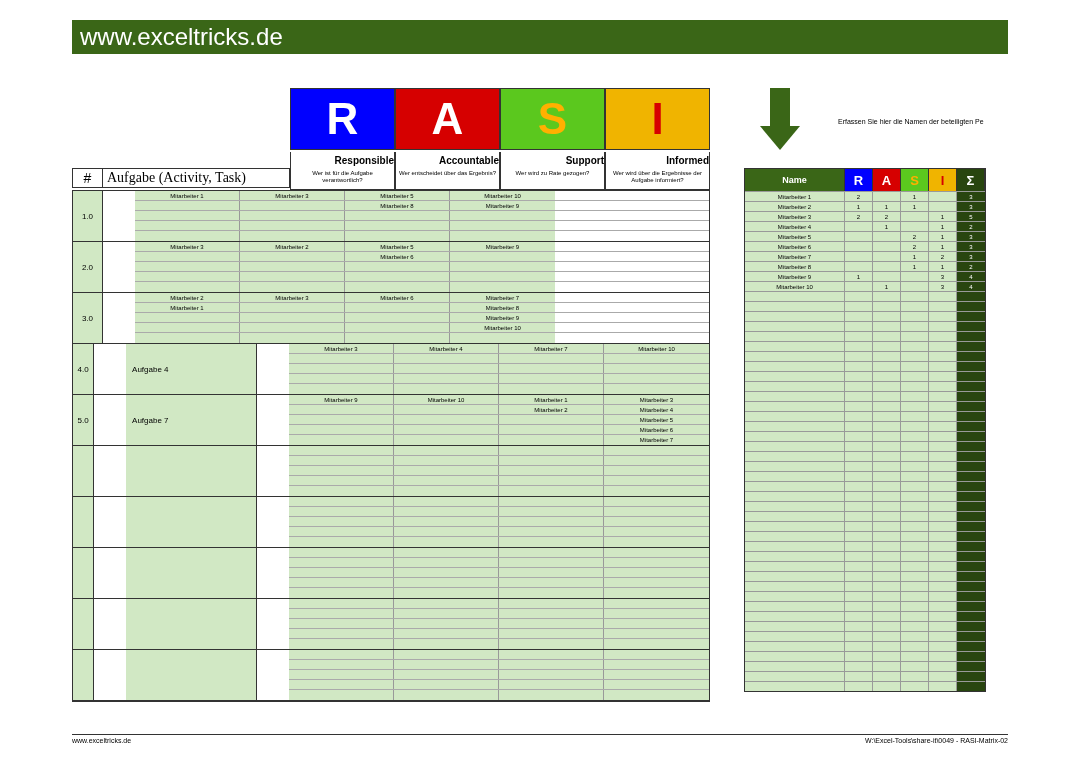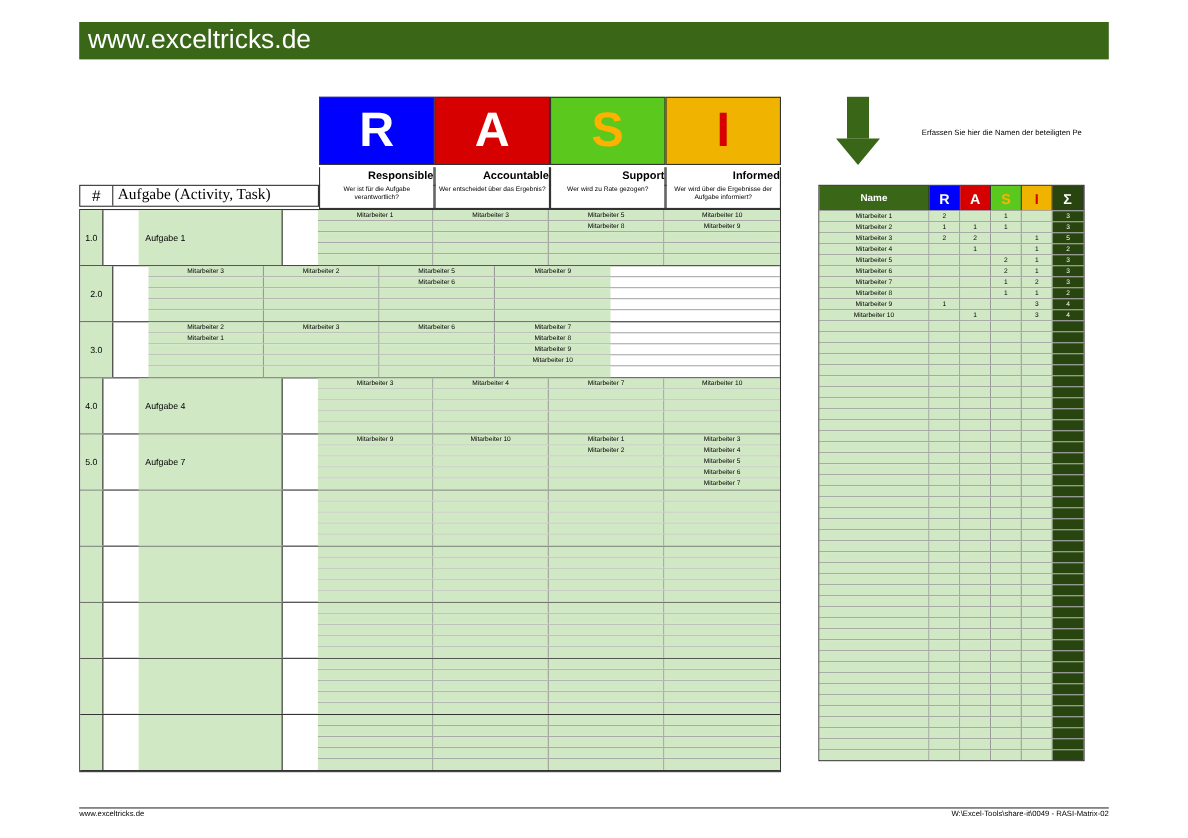--- a/index.html
+++ b/index.html
@@ -79,21 +79,20 @@
 </div>
 
 <div class="task-head">
   <div class="num">#</div>
   <div class="txt">Aufgabe (Activity, Task)</div>
 </div>
 
 <div class="main-grid" id="main-grid">
     <div class="task-block">
       <div class="task-id">1.0</div>
-      <div class="task-name">Aufgabe 1</div>
       <div class="task-rows">
         <div class="t-row">
           <div class="t-cell">Mitarbeiter 1</div>
           <div class="t-cell">Mitarbeiter 3</div>
           <div class="t-cell">Mitarbeiter 5</div>
           <div class="t-cell">Mitarbeiter 10</div>
         </div>
         <div class="t-row">
           <div class="t-cell"></div>
           <div class="t-cell"></div>

